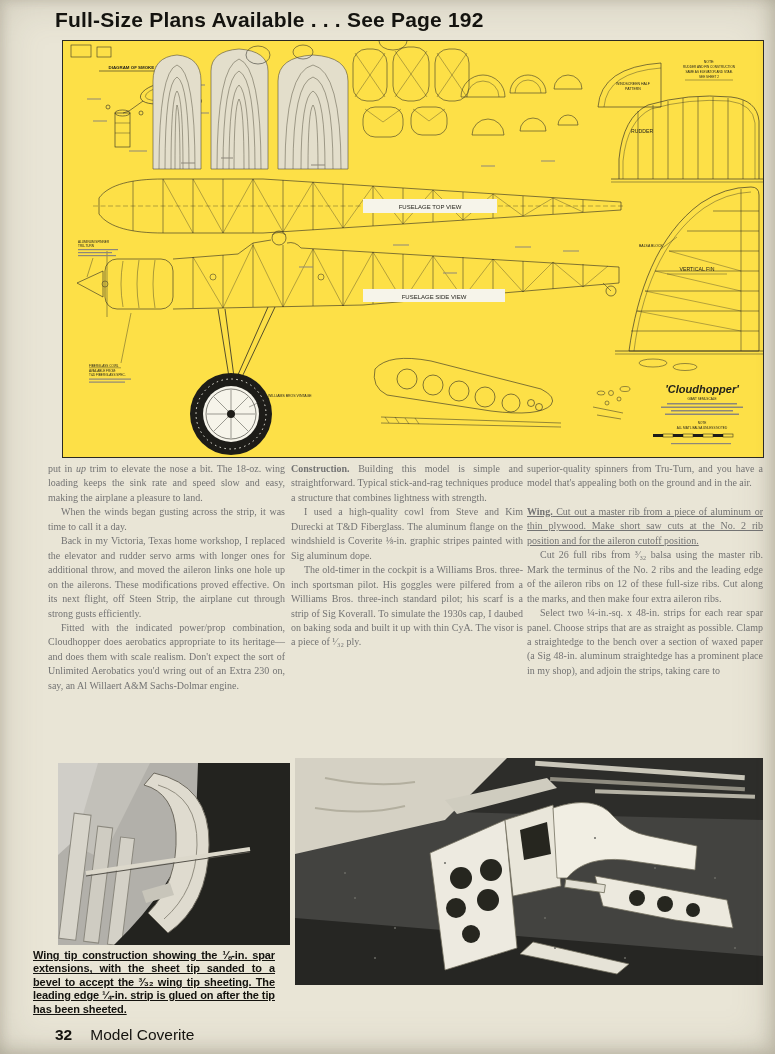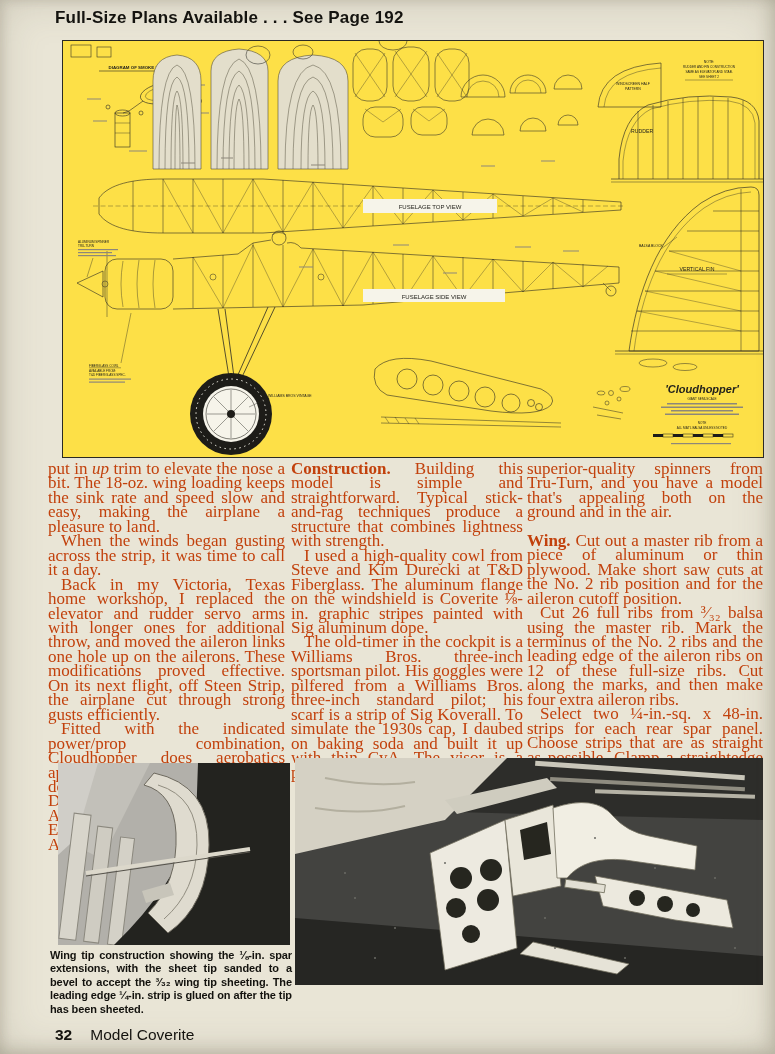--- a/index.html
+++ b/index.html
@@ -1,32 +1,32 @@
 <!DOCTYPE html>
 <html><head>
 <meta charset="utf-8">
 <style>
   html,body{margin:0;padding:0;background:#b0aca0;}
   .page{position:relative;width:775px;height:1054px;background:#e9e5d6;overflow:hidden;
         font-family:"Liberation Serif",serif;color:#1c1b16;
         box-shadow:inset 0 0 40px rgba(120,110,90,.25);}
   .hdr{position:absolute;left:55px;top:8px;font-family:"Liberation Sans",sans-serif;
-       font-weight:bold;font-size:17px;letter-spacing:.2px;color:#14130f;}
+       font-weight:bold;font-size:21px;letter-spacing:.2px;color:#14130f;}
   .plan-box{position:absolute;left:62px;top:40px;width:700px;height:416px;
             background:#fde047;border:1px solid #2b2a24;}
   .plan-box svg{display:block;width:700px;height:416px;}
   .plan-box svg text{font-family:"Liberation Sans",sans-serif;fill:#23221c;}
   .t3{font-size:3.1px;} .t34{font-size:3.5px;} .t4{font-size:4.4px;font-weight:bold;}
   .t5{font-size:5.2px;} .t6{font-size:6px;} 
   .script{font-family:"DejaVu Serif",serif;font-style:italic;font-weight:bold;font-size:11px;}
-  .col{position:absolute;top:462px;width:237px;font-size:17px;line-height:14.45px;
-       text-align:justify;color:#c2410c;}
+  .col{position:absolute;top:462px;width:237px;font-size:10px;line-height:14.45px;
+       text-align:justify;color:#737373;}
   .col p{margin:0;}
   .col p.ind{text-indent:13px;}
-  .col p.gap{margin-top:14px;}
+  .col p.gap{margin-top:14px;text-decoration:underline;}
   .lead{font-weight:bold;}
   .photo{position:absolute;overflow:hidden;background:#444;}
   .photo svg{display:block;}
   .cap{position:absolute;font-family:"Liberation Sans",sans-serif;font-weight:bold;
        font-size:11px;line-height:13.4px;color:#13120e;text-align:justify;letter-spacing:-0.1px;}
   .footer{position:absolute;left:55px;top:1026px;font-family:"Liberation Sans",sans-serif;
           font-size:15.5px;color:#14130f;}
   .footer .num{font-weight:bold;margin-right:18px;}
   .edge{position:absolute;left:0;top:0;width:100%;height:100%;pointer-events:none;
         box-shadow:inset -6px -6px 14px rgba(100,92,70,.18), inset 4px 2px 10px rgba(100,92,70,.12);}
@@ -481,20 +481,20 @@
         <circle cx="80" cy="200" r="1"></circle>
           <circle cx="150" cy="105" r="1"></circle>
           <circle cx="300" cy="80" r="1"></circle>
         <circle cx="360" cy="110" r="1"></circle>
           <circle cx="50" cy="115" r="1"></circle>
           <circle cx="250" cy="160" r="1"></circle>
       </g>
     </svg>
   </div>
 
-  <div class="cap" style="left:50px;top:949px;width:242px;">Wing tip construction showing the ⅛-in. spar extensions, with the sheet tip sanded to a bevel to accept the ³⁄₃₂ wing tip sheeting. The leading edge ¼-in. strip is glued on after the tip has been sheeted.</div>
+  <div class="cap" style="left:33px;top:949px;width:242px;text-decoration:underline;">Wing tip construction showing the ⅛-in. spar extensions, with the sheet tip sanded to a bevel to accept the ³⁄₃₂ wing tip sheeting. The leading edge ¼-in. strip is glued on after the tip has been sheeted.</div>
 
   <div class="footer">
     <span class="num">32</span><span>Model Coverite</span>
   </div>
 
   <div class="edge"></div>
 </div>
 
 </body></html>

